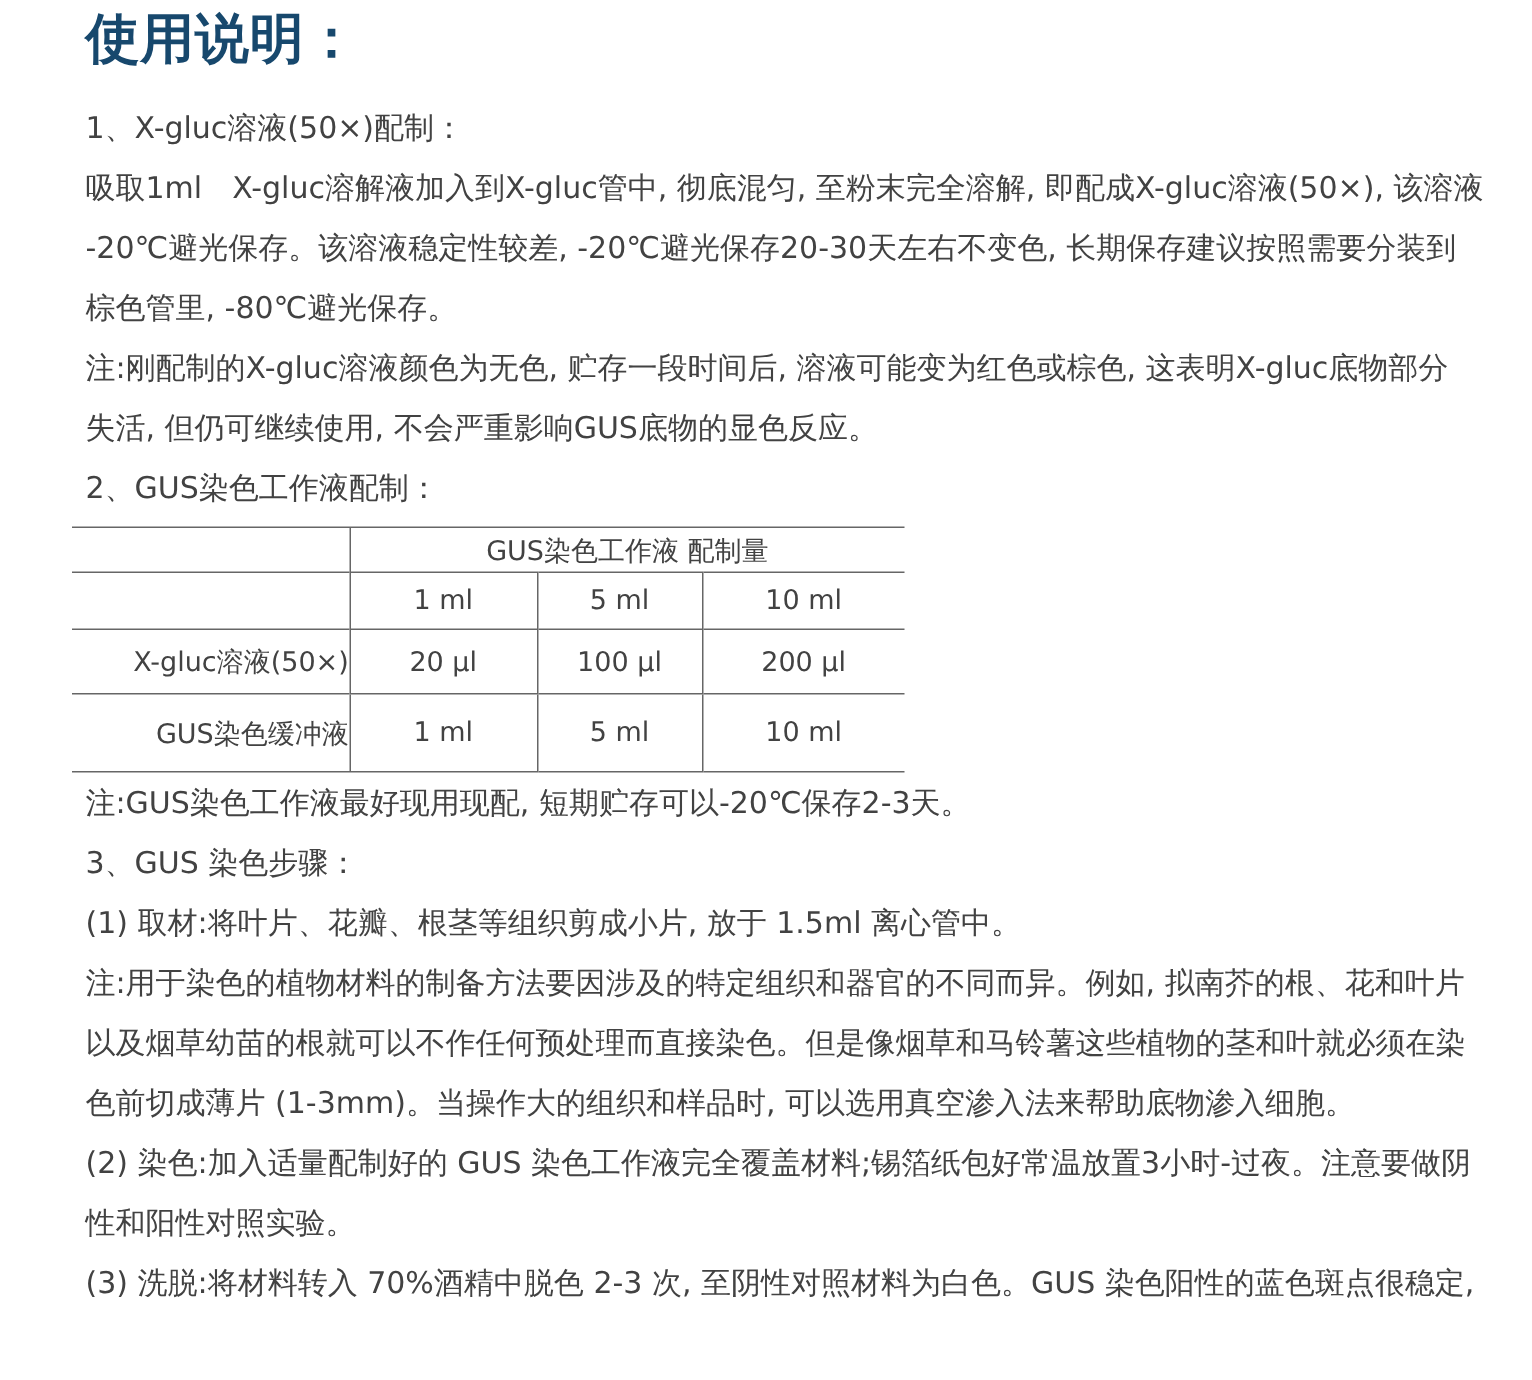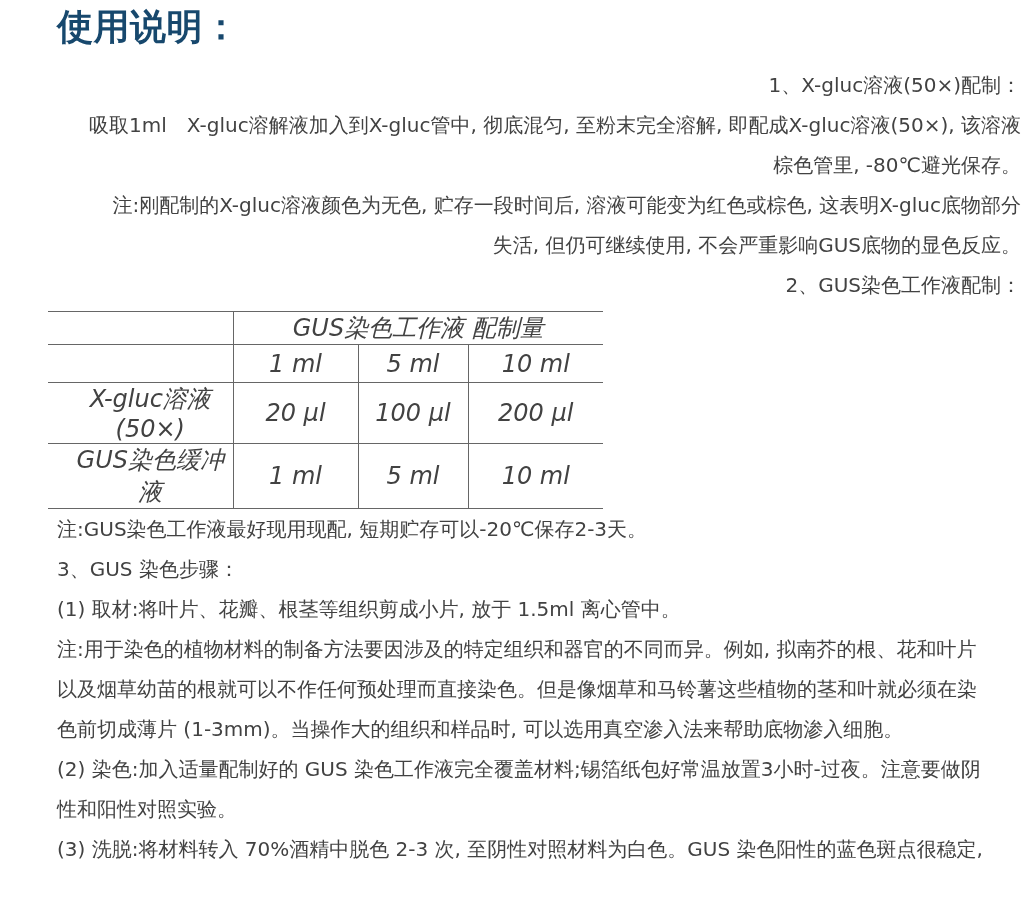--- a/index.html
+++ b/index.html
@@ -16,67 +16,67 @@
   h1.title {
     margin: 0;
     font-size: 36px;
     line-height: 38px;
     font-weight: 700;
     color: #17486d;
     letter-spacing: 0.5px;
   }
 
   .text-block { margin: 0; }
-  .block-1 { margin-top: 19px; text-align: right; }
+  .block-1 { margin-top: 19px; }
   .block-2 { }
 
   .line {
     height: 40px;
     line-height: 40px;
     font-size: 20px;
     white-space: pre;
     color: #424242;
   }
 
   table.prep-table {
     border-collapse: collapse;
     table-layout: fixed;
     width: 555px;
     margin: 6px 0 0 -9px;
-    font-size: 24px;
+    font-size: 18px;
     color: #424242;
-    font-style: italic;
   }
   .prep-table td {
     padding: 0;
     text-align: center;
     border-top: 1.5px solid #666666;
     vertical-align: middle;
   }
   .prep-table td + td { border-left: 1.5px solid #666666; }
   .prep-table tr:last-child td { border-bottom: 1.5px solid #666666; }
   .prep-table tr.r1 td { height: 30px; }
   .prep-table tr.r2 td { height: 38px; }
   .prep-table tr.r3 td { height: 43px; }
   .prep-table tr.r4 td { height: 52px; }
   .prep-table td.lbl {
-    text-align: center;
+    text-align: right;
     padding-left: 20px;
   }
 </style>
 </head>
 <body>
 
 <div class="page">
 
   <h1 class="title">使用说明：</h1>
 
   <div class="text-block block-1">
     <div class="line">1、X-gluc溶液(50×)配制：</div>
     <div class="line">吸取1ml　X-gluc溶解液加入到X-gluc管中, 彻底混匀, 至粉末完全溶解, 即配成X-gluc溶液(50×), 该溶液</div>
+    <div class="line">-20℃避光保存。该溶液稳定性较差, -20℃避光保存20-30天左右不变色, 长期保存建议按照需要分装到</div>
     <div class="line">棕色管里, -80℃避光保存。</div>
     <div class="line">注:刚配制的X-gluc溶液颜色为无色, 贮存一段时间后, 溶液可能变为红色或棕色, 这表明X-gluc底物部分</div>
     <div class="line">失活, 但仍可继续使用, 不会严重影响GUS底物的显色反应。</div>
     <div class="line">2、GUS染色工作液配制：</div>
   </div>
 
   <table class="prep-table">
     <colgroup>
       <col style="width:185px">
       <col style="width:125px">

